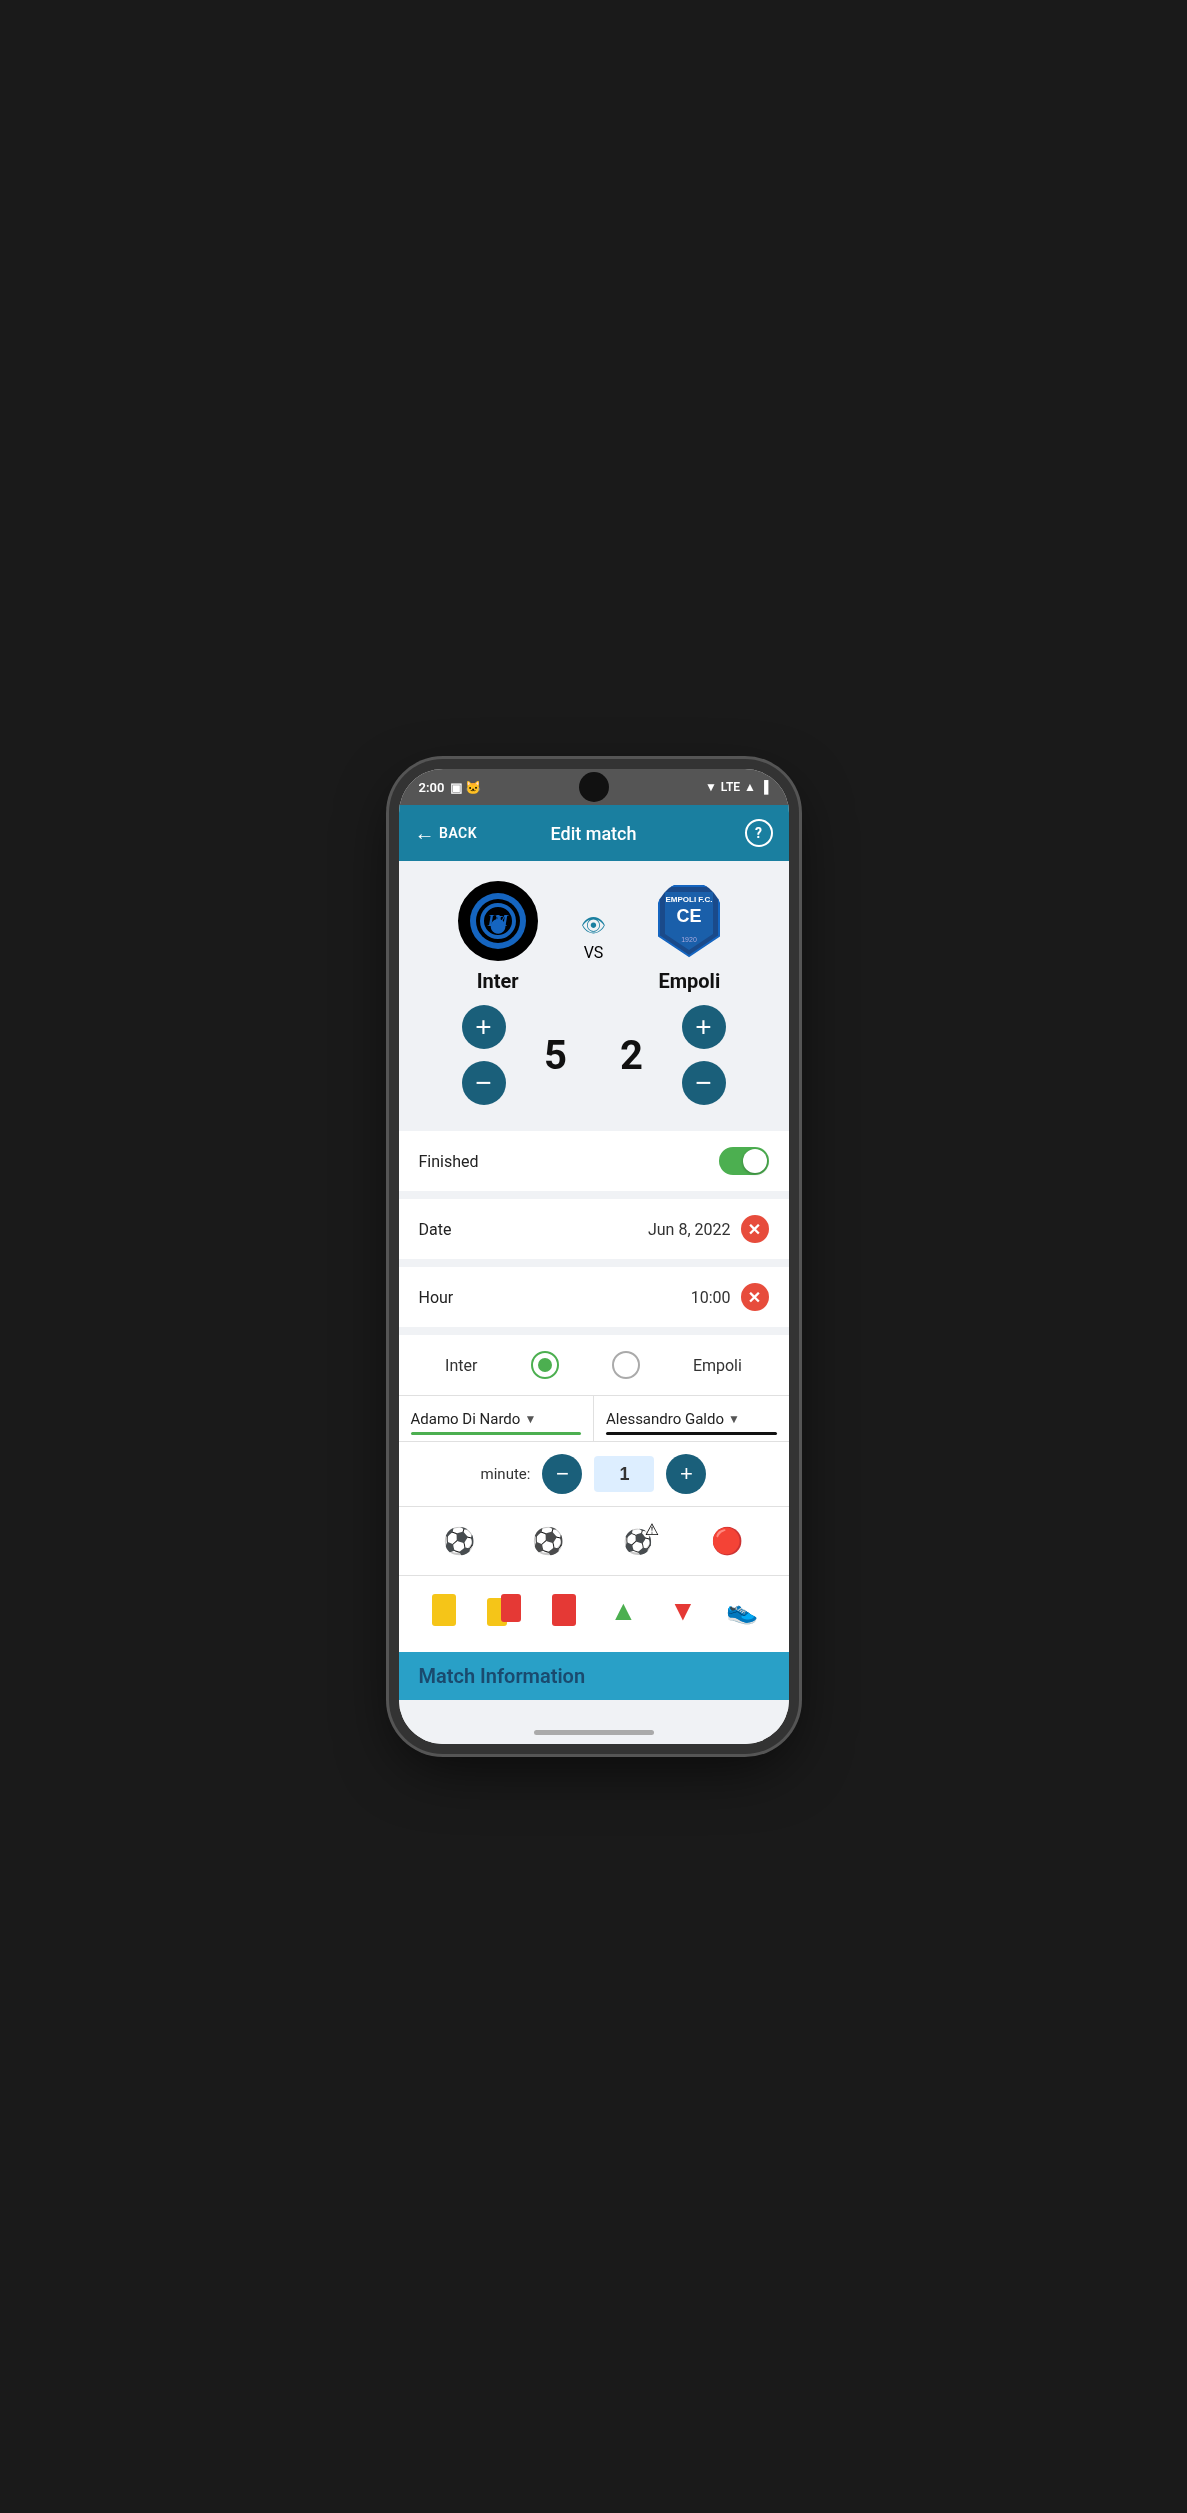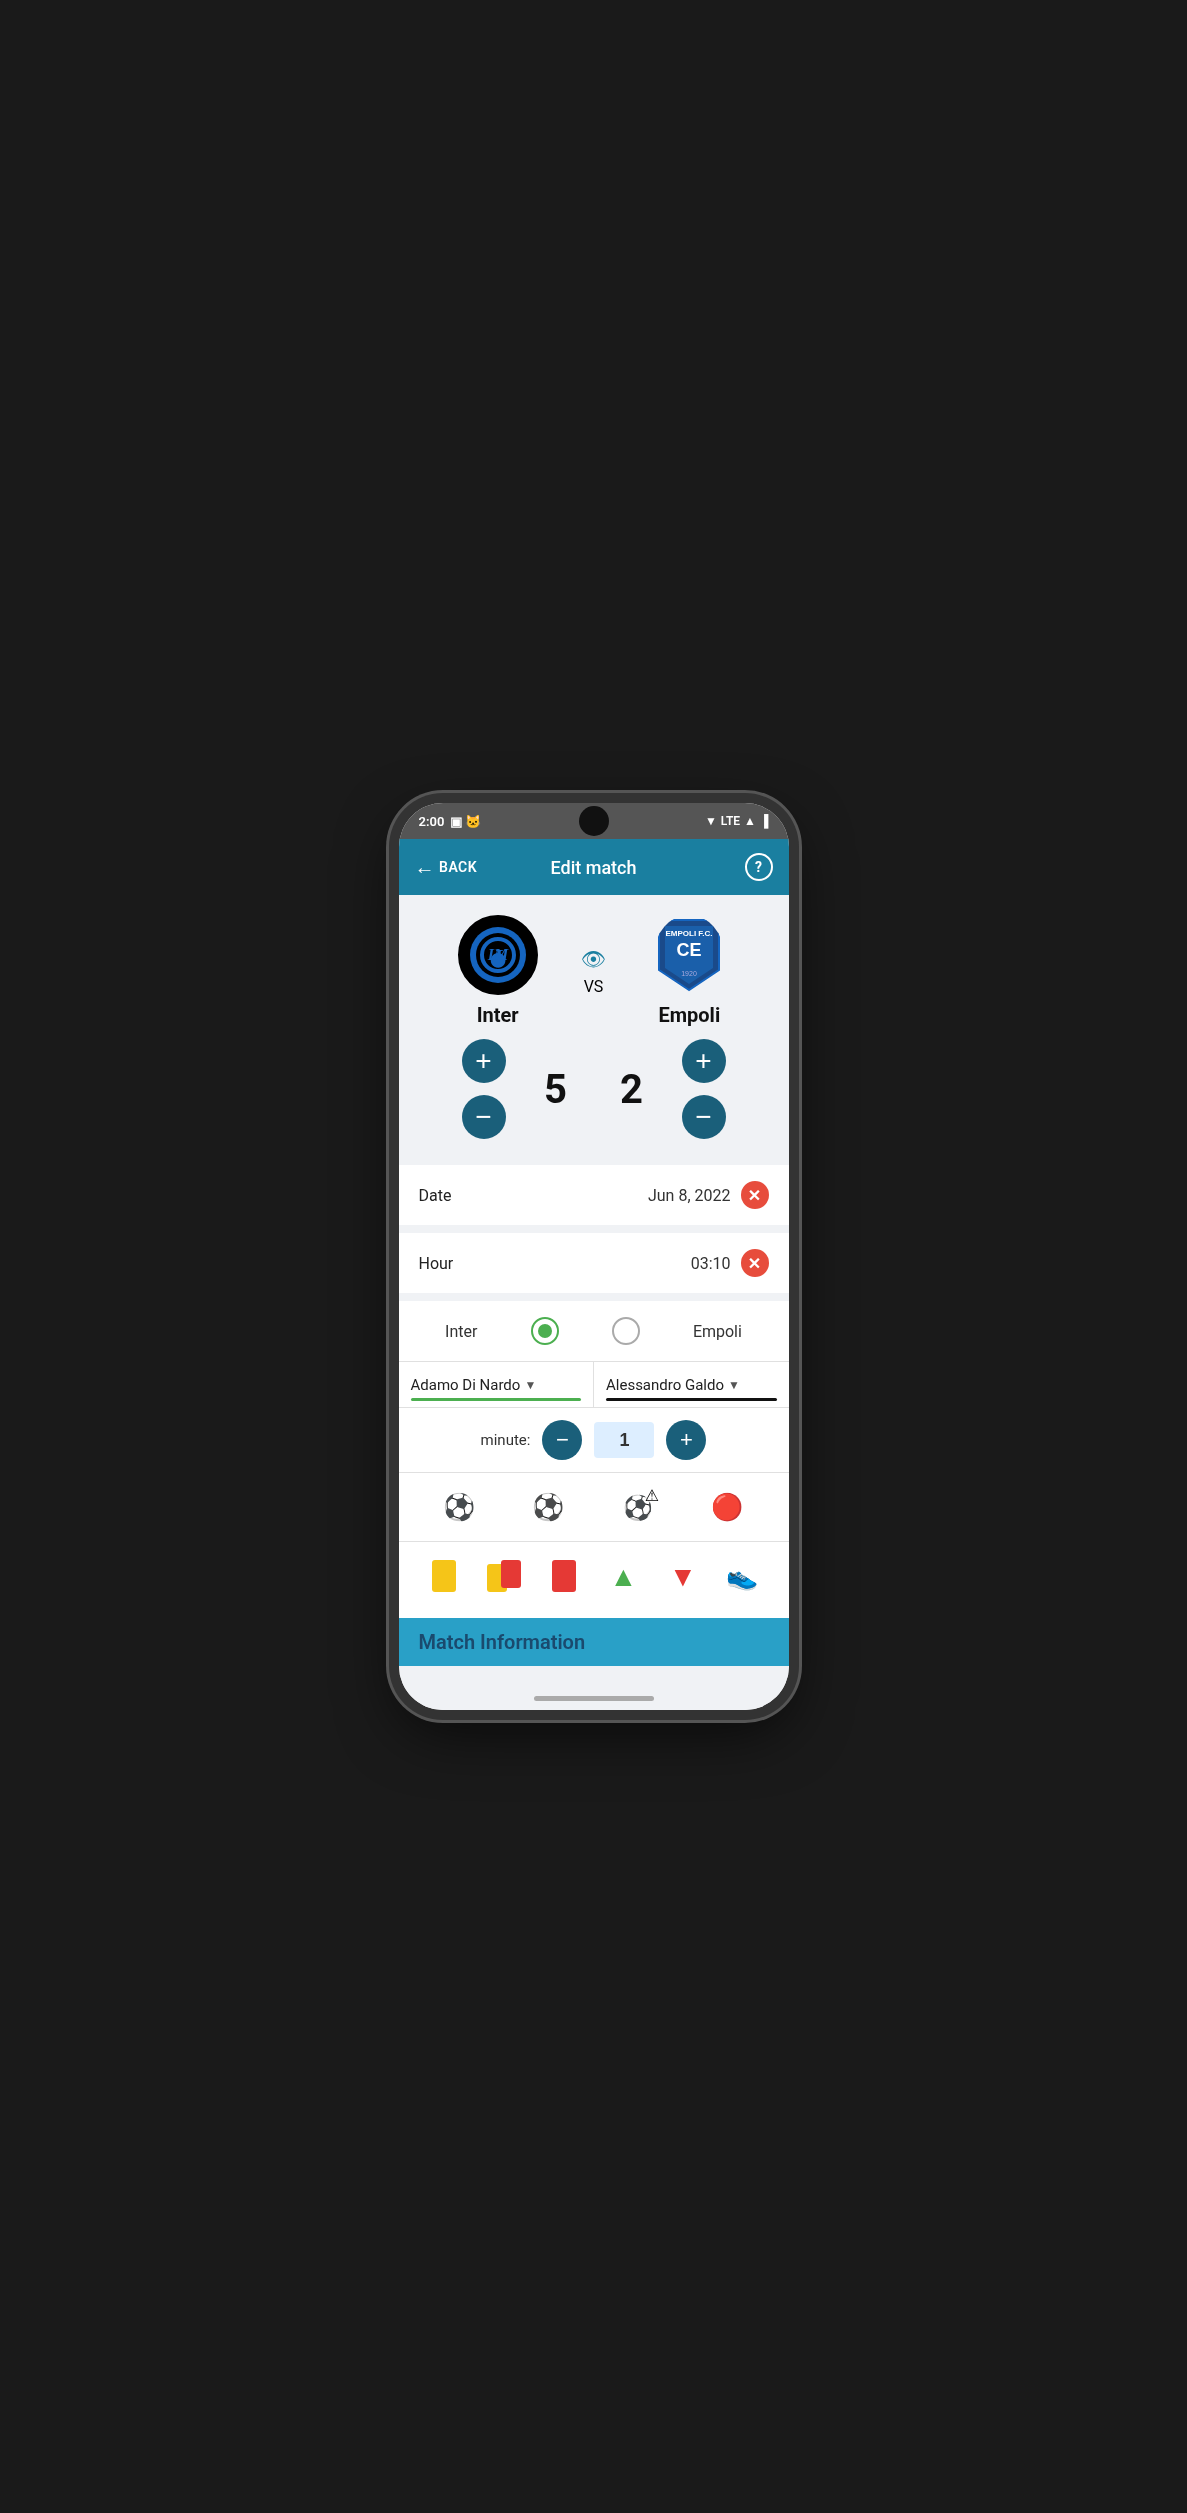--- a/index.html
+++ b/index.html
@@ -575,36 +575,44 @@
           <span class="score-value">2</span>
         </div>
         <div class="score-controls">
           <button class="score-btn">+</button>
           <div style="height:4px;"></div>
           <button class="score-btn">−</button>
         </div>
       </div>
     </div>
 
+    <div class="form-section">
+      <div class="form-row">
+        <span class="form-label">Finished</span>
+        <div class="toggle">
+          <div class="toggle-thumb"></div>
+        </div>
+      </div>
+    </div>
 
     <div class="form-section">
       <div class="form-row">
         <span class="form-label">Date</span>
         <div class="form-right">
           <span class="form-value">Jun 8, 2022</span>
           <button class="clear-btn">✕</button>
         </div>
       </div>
     </div>
 
     <div class="form-section">
       <div class="form-row">
         <span class="form-label">Hour</span>
         <div class="form-right">
-          <span class="form-value">03:10</span>
+          <span class="form-value">10:00</span>
           <button class="clear-btn">✕</button>
         </div>
       </div>
     </div>
 
 
     <div style="margin-top:8px;">
 
       <div class="goals-content">
 

